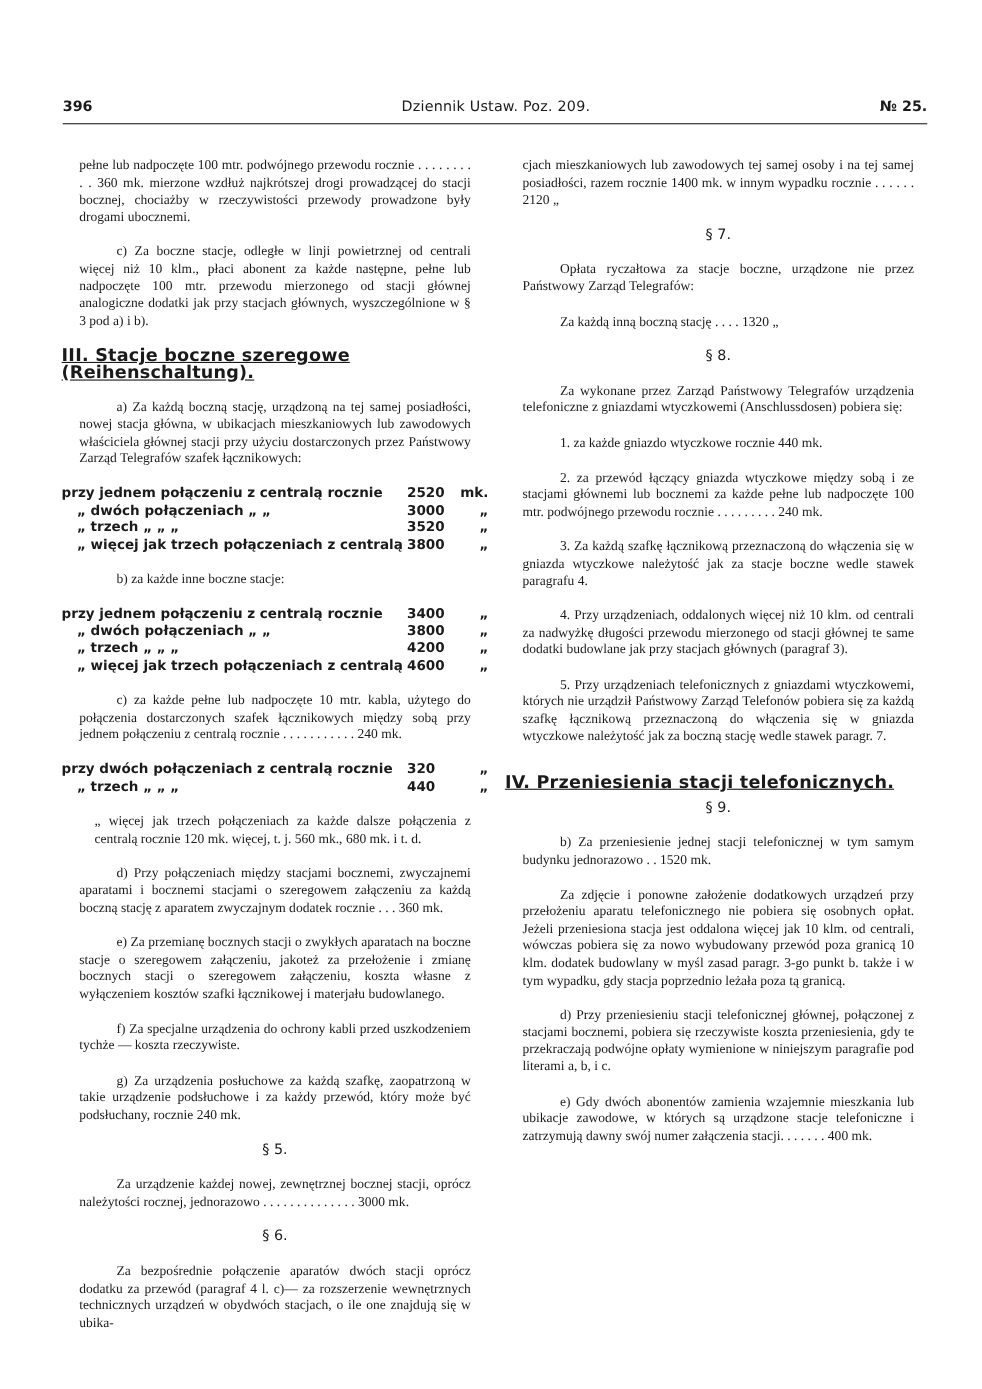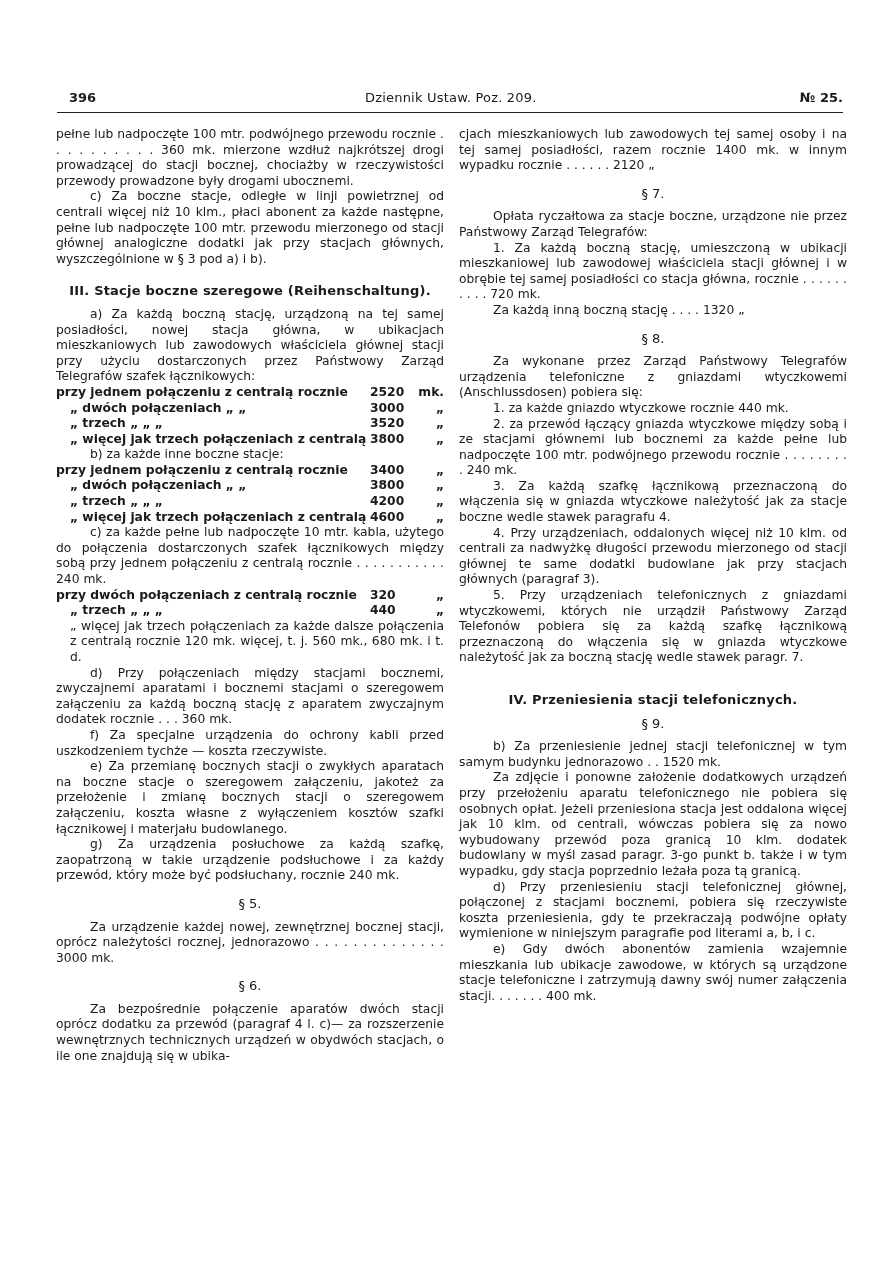--- a/index.html
+++ b/index.html
@@ -1,29 +1,29 @@
 <!DOCTYPE html>
 <html><head>
 <meta charset="utf-8">
 <style>
   html, body { margin: 0; padding: 0; background: #ffffff; }
   body { width: 893px; height: 1263px; position: relative; overflow: hidden;
          font-family: "DejaVu Sans", sans-serif; color: #1a1a1a; }
   .header { position: absolute; left: 57px; top: 90px; width: 786px; height: 22px;
             border-bottom: 1.5px solid #222; }
   .header span { position: absolute; top: 0; font-size: 13px; font-weight: bold; }
-  .h-page { left: 12px; }
+  .h-page { left: 0; }
   .h-title { left: 308px; font-weight: normal !important; letter-spacing: 0.2px; }
   .h-num { right: 0; }
   .col { position: absolute; top: 127px; width: 388px; font-size: 12.3px; line-height: 15.6px; }
   .col-left { left: 56px; }
   .col-right { left: 459px; }
-  p { margin: 0; text-align: justify; }
+  p { margin: 16px; text-align: justify; font-family: Liberation Serif, serif; }
   .ind { text-indent: 34px; }
-  .hd { text-align: center; font-size: 13px; font-weight: bold; margin: 16px 0 8px 0; letter-spacing: 0.2px; }
+  .hd { text-align: left; font-size: 16px; font-weight: bold; margin: 16px 0 8px 0; letter-spacing: 0.2px; text-decoration: underline; }
   .par { text-align: center; font-size: 13px; margin: 12px 0 8px 0; }
   .row { display: flex; font-weight: bold; }
   .row .lbl { flex: 1; white-space: nowrap; overflow: hidden; }
   .row .val { width: 44px; }
   .row .unit { width: 30px; text-align: right; }
   .sub { padding-left: 14px; }
 </style>
 </head>
 <body>
 
@@ -85,34 +85,33 @@
       <span class="val">320</span>
       <span class="unit">„</span>
     </div>
   <div class="row sub">
       <span class="lbl">„ trzech „ „ „</span>
       <span class="val">440</span>
       <span class="unit">„</span>
     </div>
   <p class="sub">„ więcej jak trzech połączeniach za każde dalsze połączenia z centralą rocznie 120 mk. więcej, t. j. 560 mk., 680 mk. i t. d.</p>
   <p class="ind">d) Przy połączeniach między stacjami bocznemi, zwyczajnemi aparatami i bocznemi stacjami o szeregowem załączeniu za każdą boczną stację z aparatem zwyczajnym dodatek rocznie . . . 360 mk.</p>
+  <p class="ind">e) Za przemianę bocznych stacji o zwykłych aparatach na boczne stacje o szeregowem załączeniu, jakoteż za przełożenie i zmianę bocznych stacji o szeregowem załączeniu, koszta własne z wyłączeniem kosztów szafki łącznikowej i materjału budowlanego.</p>
   <p class="ind">f) Za specjalne urządzenia do ochrony kabli przed uszkodzeniem tychże — koszta rzeczywiste.</p>
-  <p class="ind">e) Za przemianę bocznych stacji o zwykłych aparatach na boczne stacje o szeregowem załączeniu, jakoteż za przełożenie i zmianę bocznych stacji o szeregowem załączeniu, koszta własne z wyłączeniem kosztów szafki łącznikowej i materjału budowlanego.</p>
   <p class="ind">g) Za urządzenia posłuchowe za każdą szafkę, zaopatrzoną w takie urządzenie podsłuchowe i za każdy przewód, który może być podsłuchany, rocznie 240 mk.</p>
   <div class="par">§ 5.</div>
   <p class="ind">Za urządzenie każdej nowej, zewnętrznej bocznej stacji, oprócz należytości rocznej, jednorazowo . . . . . . . . . . . . . . 3000 mk.</p>
   <div class="par">§ 6.</div>
   <p class="ind">Za bezpośrednie połączenie aparatów dwóch stacji oprócz dodatku za przewód (paragraf 4 l. c)— za rozszerzenie wewnętrznych technicznych urządzeń w obydwóch stacjach, o ile one znajdują się w ubika-</p>
 </div>
 
 <div class="col col-right">
   <p>cjach mieszkaniowych lub zawodowych tej samej osoby i na tej samej posiadłości, razem rocznie 1400 mk. w innym wypadku rocznie . . . . . . 2120 „</p>
   <div class="par">§ 7.</div>
   <p class="ind">Opłata ryczałtowa za stacje boczne, urządzone nie przez Państwowy Zarząd Telegrafów:</p>
-  <p class="ind">1. Za każdą boczną stację, umieszczoną w ubikacji mieszkaniowej lub zawodowej właściciela stacji głównej i w obrębie tej samej posiadłości co stacja główna, rocznie . . . . . . . . . . 720 mk.</p>
   <p class="ind">Za każdą inną boczną stację . . . . 1320 „</p>
   <div class="par">§ 8.</div>
   <p class="ind">Za wykonane przez Zarząd Państwowy Telegrafów urządzenia telefoniczne z gniazdami wtyczkowemi (Anschlussdosen) pobiera się:</p>
   <p class="ind">1. za każde gniazdo wtyczkowe rocznie 440 mk.</p>
   <p class="ind">2. za przewód łączący gniazda wtyczkowe między sobą i ze stacjami głównemi lub bocznemi za każde pełne lub nadpoczęte 100 mtr. podwójnego przewodu rocznie . . . . . . . . . 240 mk.</p>
   <p class="ind">3. Za każdą szafkę łącznikową przeznaczoną do włączenia się w gniazda wtyczkowe należytość jak za stacje boczne wedle stawek paragrafu 4.</p>
   <p class="ind">4. Przy urządzeniach, oddalonych więcej niż 10 klm. od centrali za nadwyżkę długości przewodu mierzonego od stacji głównej te same dodatki budowlane jak przy stacjach głównych (paragraf 3).</p>
   <p class="ind">5. Przy urządzeniach telefonicznych z gniazdami wtyczkowemi, których nie urządził Państwowy Zarząd Telefonów pobiera się za każdą szafkę łącznikową przeznaczoną do włączenia się w gniazda wtyczkowe należytość jak za boczną stację wedle stawek paragr. 7.</p>
   <div class="hd" style="margin-top:26px">IV. Przeniesienia stacji telefonicznych.</div>
   <div class="par" style="margin-top:4px">§ 9.</div>

